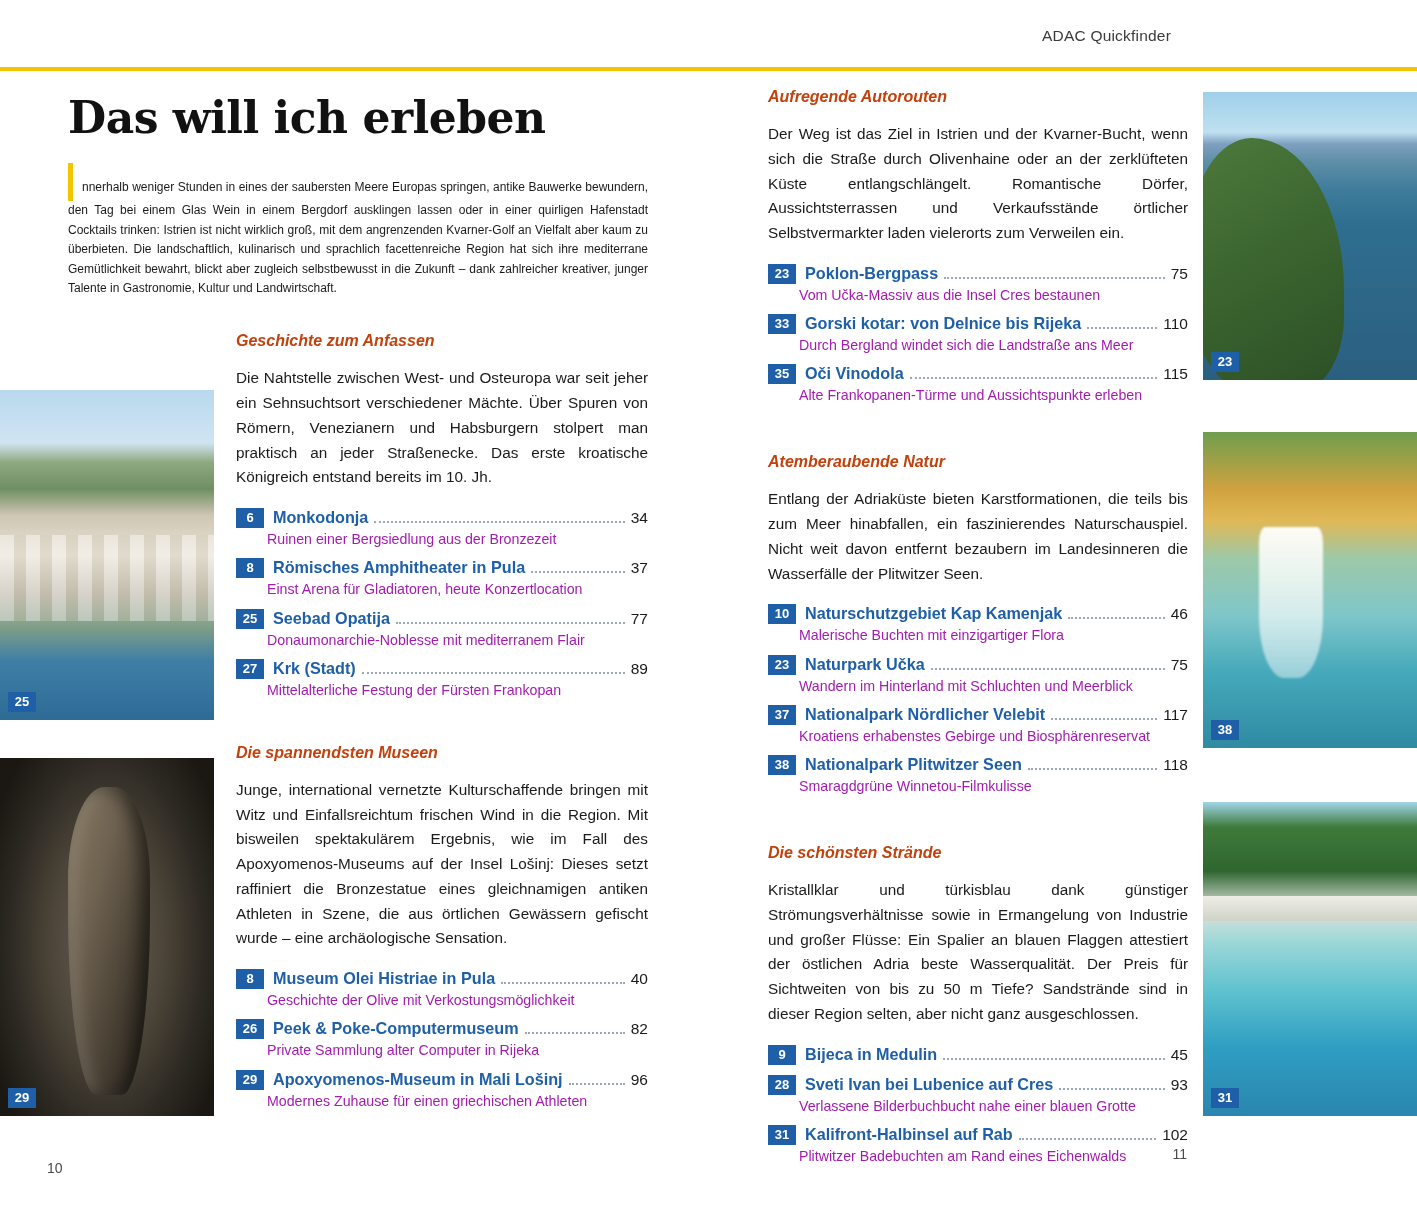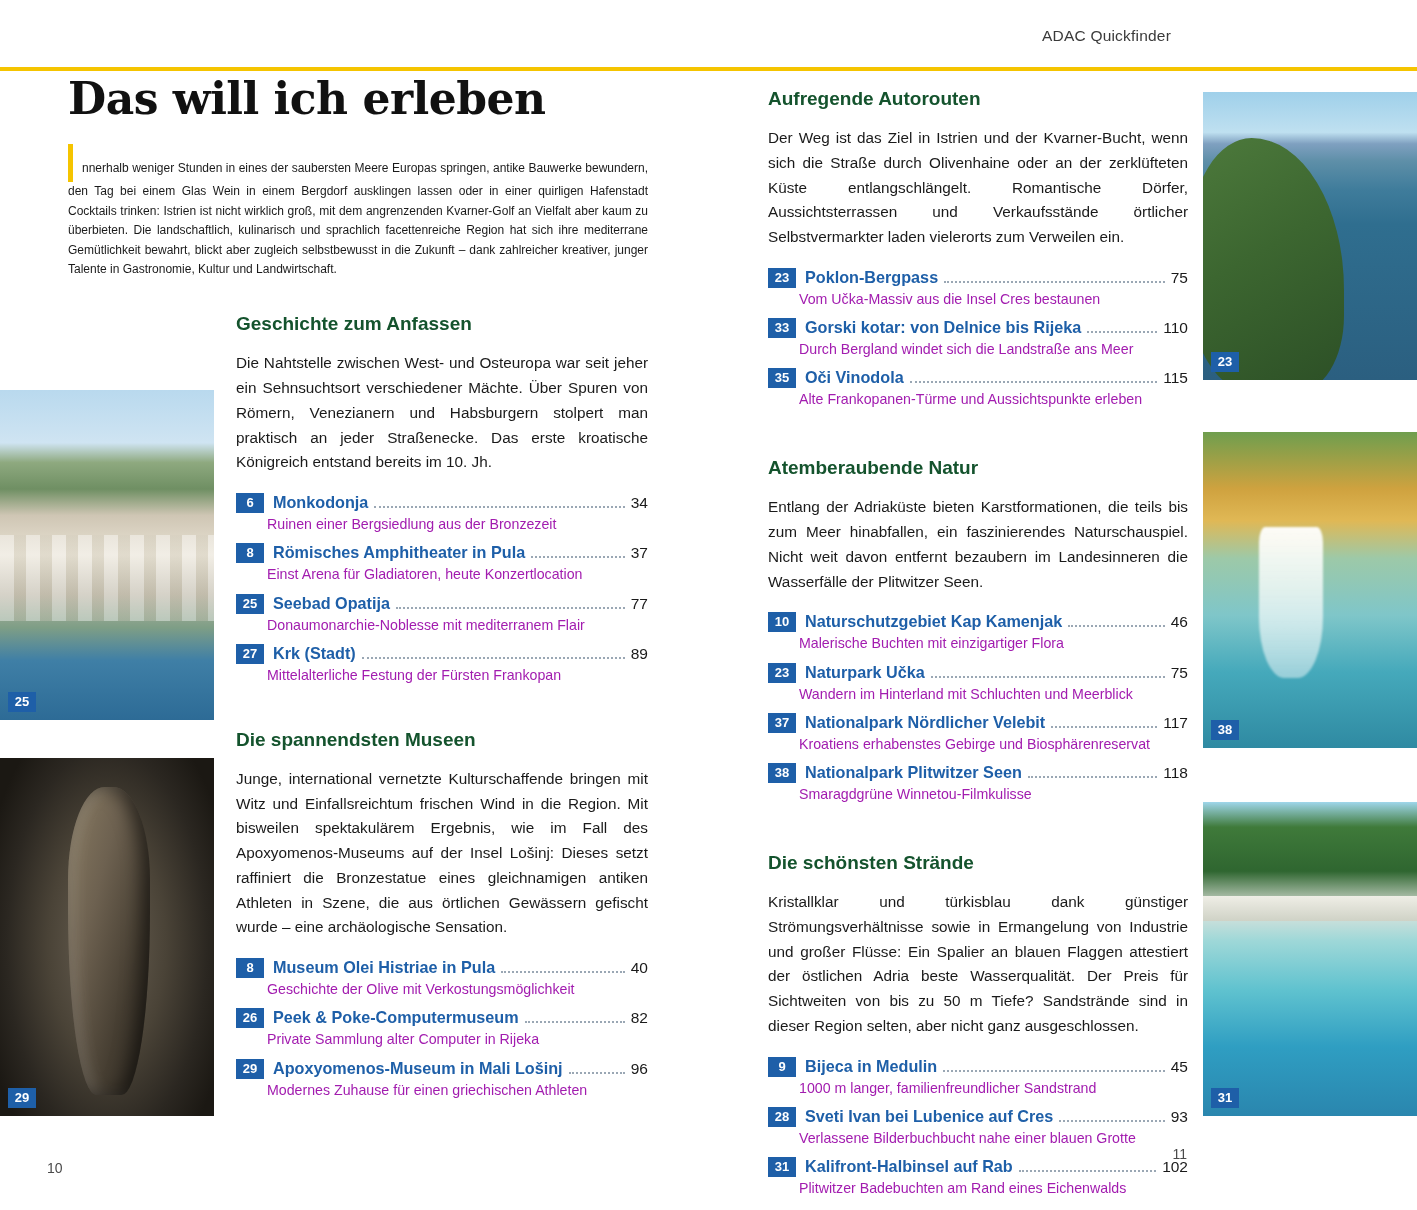--- a/index.html
+++ b/index.html
@@ -34,21 +34,21 @@
     top: 67px;
     left: 0;
     width: 1417px;
     height: 4px;
     background: #f5c400;
   }
   
   .col-left {
     position: absolute;
     left: 68px;
-    top: 76px;
+    top: 95px;
     width: 580px;
   }
   .col-right {
     position: absolute;
     left: 768px;
     top: 88px;
     width: 420px;
   }
   h1.title {
     font-family: "DejaVu Serif", serif;
@@ -72,24 +72,25 @@
     height: 38px;
     background: #f5c400;
     vertical-align: -10px;
     margin-right: 9px;
   }
   
   .section {
     margin-top: 30px;
   }
   h2.sec-title {
-    font-size: 19px;
+    font-size: 16px;
     font-weight: bold;
-    color: #14532d;
+    color: #c2410c;
     margin: 0 0 9px 0;
+    font-style: italic;
   }
   .sec-text {
     font-size: 15.3px;
     line-height: 1.62;
     text-align: justify;
     margin: 16px 0 18px 0;
   }
   
   .entries {
     margin: 0;
@@ -425,21 +426,20 @@
       <h2 class="sec-title">Die schönsten Strände</h2>
       <p class="sec-text">Kristallklar und türkisblau dank günstiger Strömungsverhältnisse sowie in Ermangelung von Industrie und großer Flüsse: Ein Spalier an blauen Flaggen attestiert der östlichen Adria beste Wasserqualität. Der Preis für Sichtweiten von bis zu 50 m Tiefe? Sandstrände sind in dieser Region selten, aber nicht ganz ausgeschlossen.</p>
       <ul class="entries">
         <li class="entry">
           <div class="entry-line">
             <span class="badge">9</span>
             <span class="entry-name">Bijeca in Medulin</span>
             <span class="dots"></span>
             <span class="entry-page">45</span>
           </div>
-          <div class="entry-sub">1000 m langer, familienfreundlicher Sandstrand</div>
         </li>
         <li class="entry">
           <div class="entry-line">
             <span class="badge">28</span>
             <span class="entry-name">Sveti Ivan bei Lubenice auf Cres</span>
             <span class="dots"></span>
             <span class="entry-page">93</span>
           </div>
           <div class="entry-sub">Verlassene Bilderbuchbucht nahe einer blauen Grotte</div>
         </li>

